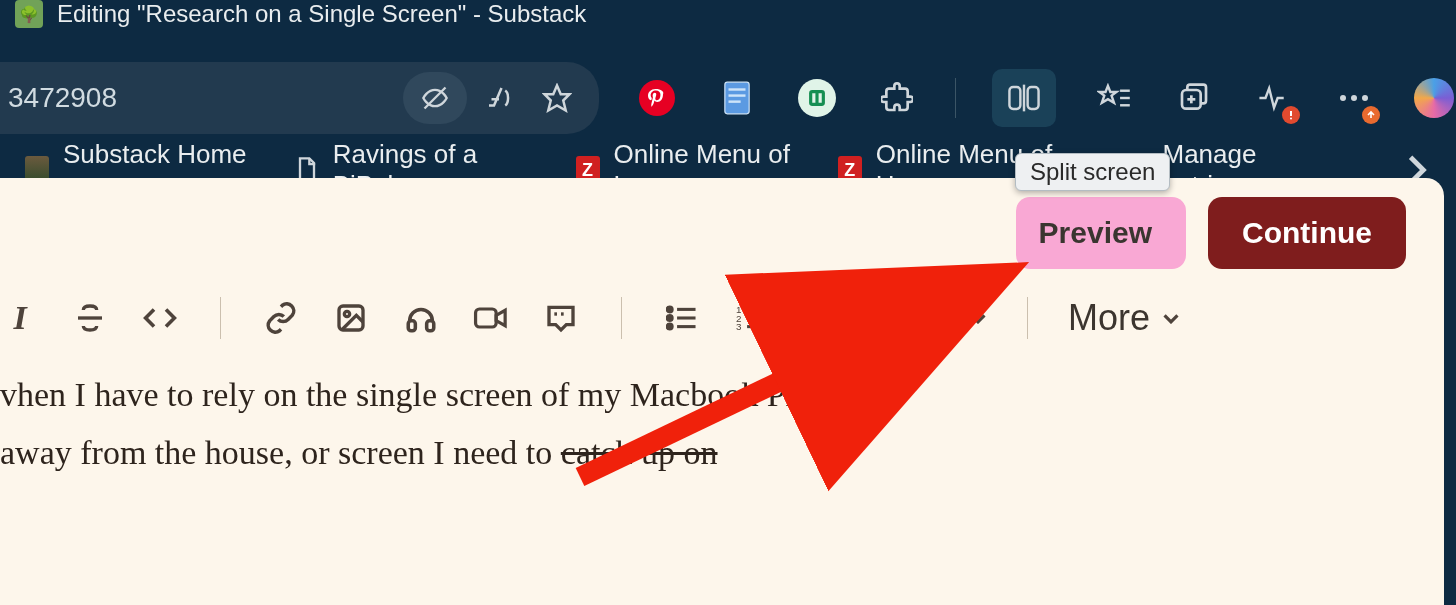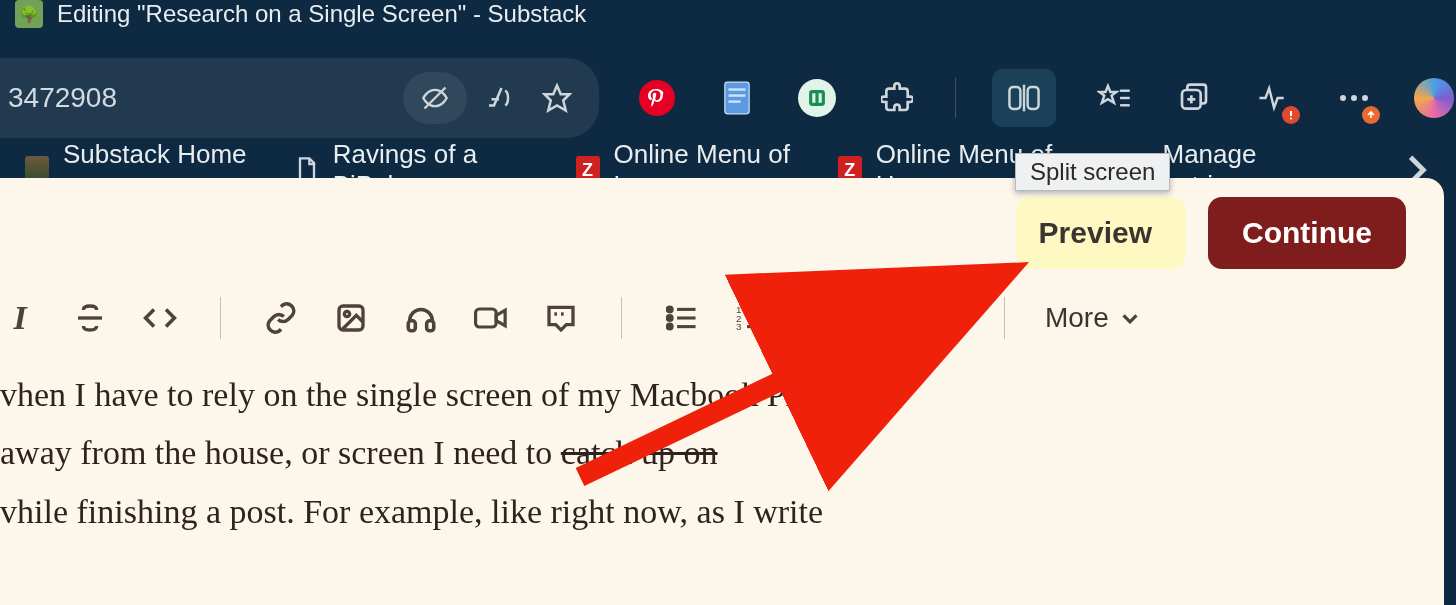--- a/index.html
+++ b/index.html
@@ -32,21 +32,21 @@
 
   
   .omnibar-row {
     height: 80px;
     display: flex;
     align-items: center;
     padding-left: 0;
     margin-top: 28px;
   }
   .omnibox {
-    height: 80px;
+    height: 72px;
     width: 650px;
     background: #223a4f;
     border-radius: 0 32px 32px 0;
     display: flex;
     align-items: center;
     color: #d1dbe1;
     font-size: 28px;
     padding-left: 8px;
     padding-right: 20px;
   }
@@ -101,21 +101,21 @@
     flex: 1;
   }
 
   
   .tooltip {
     position: absolute;
     left: 1015px;
     top: 153px;
     background: #eef0f2;
     border: 1px solid #b3bcc2;
-    border-radius: 0;
+    border-radius: 6px;
     padding: 4px 14px;
     font-size: 24px;
     color: #2a2a2a;
     box-shadow: 0 2px 6px rgba(0,0,0,0.3);
     z-index: 5;
   }
 
   
   .page {
     position: absolute;
@@ -137,41 +137,41 @@
   .btn {
     height: 72px;
     border-radius: 14px;
     display:flex;align-items:center;justify-content:center;
     padding: 0 34px;
     font-size: 30px;
     font-weight: 600;
     cursor:pointer;
     border:none;
   }
-  .btn-secondary { background:#fef9c3; color:#3a3530;padding-left:23px; }
+  .btn-secondary { background:#f9a8d4; color:#3a3530;padding-left:23px; }
   .btn-primary { background:#7f1d1d; color:#fff; }
 
   
   .editor-toolbar {
     height: 60px;
     display:flex;
     align-items:center;
     padding-left: 0;
     color: #4e433b;
     font-size: 26px;
     gap: 30px;
   }
   .tb-sep { width:1px; height:42px; background:#cbbfae; margin:0 10px; }
   .tb-icon {
     width: 40px; height: 40px;
     display:flex;align-items:center;justify-content:center;
   }
   .tb-textbtn {
     display:flex; align-items:center; gap:12px;
-    font-size: 28px; font-weight:500; color:#3c352f;
+    font-size: 36px; font-weight:500; color:#3c352f;
   }
 
   
   .editor-content {
     padding: 18px 40px 0 0;
     color: #2e241d;
     font-family: Georgia, 'Times New Roman', serif;
     font-size: 34px;
     line-height: 1.72;
   }
@@ -445,21 +445,20 @@
       <span>More</span>
       <svg width="18" height="12" viewBox="0 0 14 8" fill="none" stroke="#4e433b" stroke-width="2.5">
           <path d="M2 2l5 5 5-5"></path>
         </svg>
     </div>
   </div>
 
   <div class="editor-content">
     <div><span>vhen I have to rely on the single screen of my Macbook Pro. I</span></div>
     <div><span> away from the house, or screen I need to </span><span class="strike">catch up on </span></div>
-    <div><span>vhile finishing a post. For example, like right now, as I write</span></div>
   </div>
 </div>
 
 <svg class="arrow-svg" width="1456" height="605">
   <defs>
     <marker id="ah" markerWidth="14" markerHeight="14" refX="11" refY="6" orient="auto">
       <path d="M0 0 L14 6 L0 12 z" fill="#f0210b"></path>
     </marker>
   </defs>
   <line x1="580" y1="275" x2="975" y2="86" stroke="#f0210b" stroke-width="20" marker-end="url(#ah)"></line>

